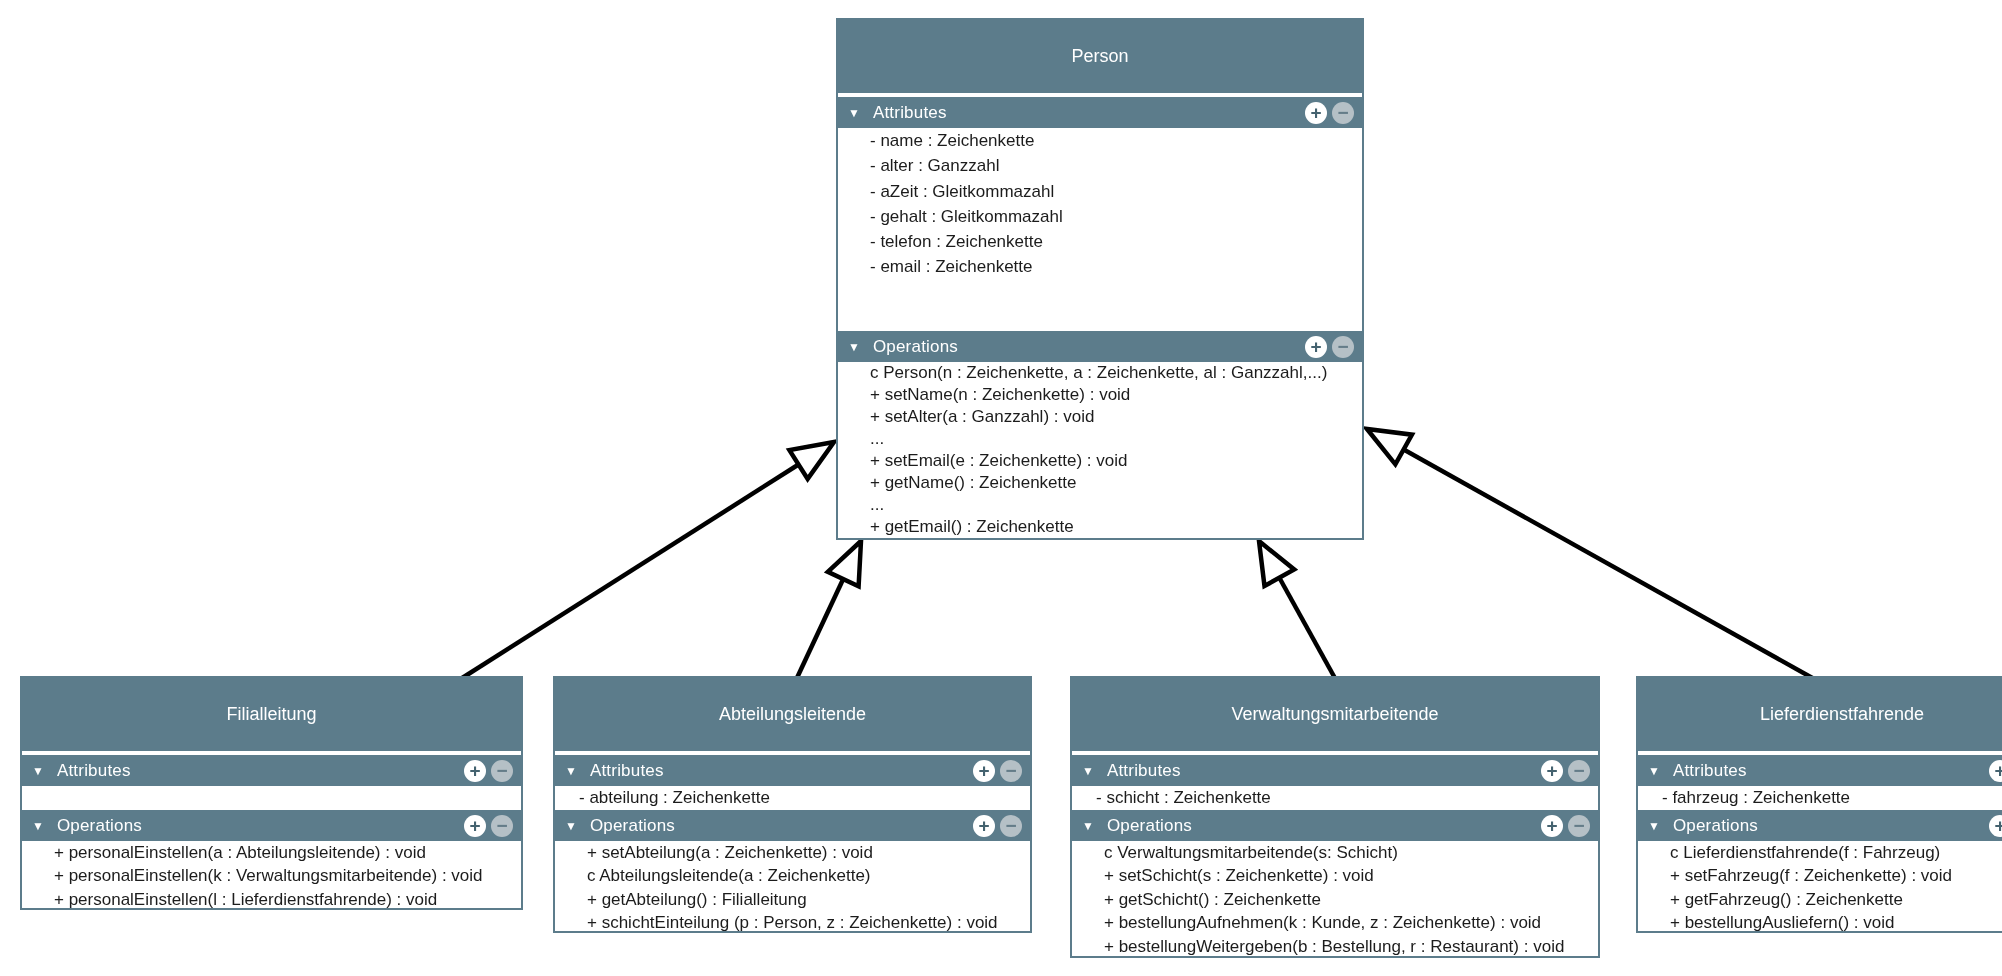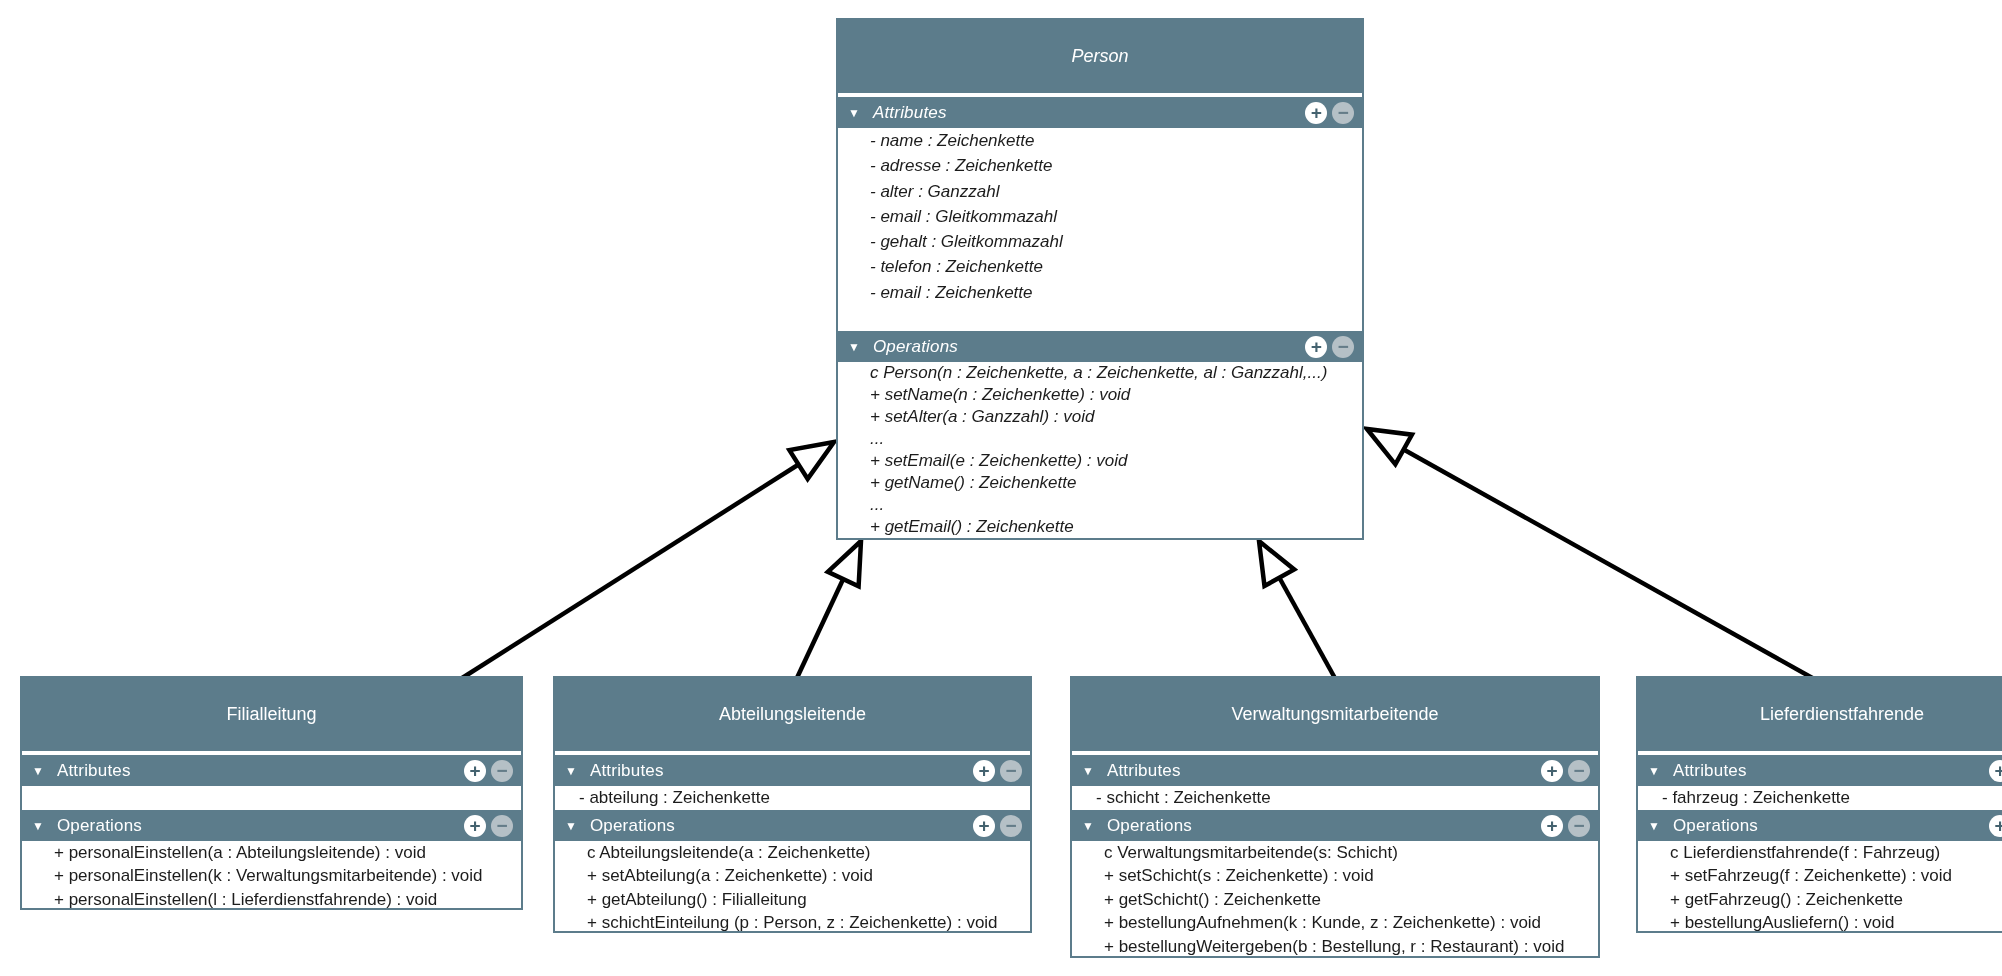--- a/index.html
+++ b/index.html
@@ -35,21 +35,21 @@
   .body.last{flex:1 1 auto;}
   .row{white-space:nowrap;font-size:17px;padding-left:32px;color:#1c1c1c;}
 
   
   .person .attrs .row{line-height:25.3px;}
   .person .ops .row{line-height:22px;}
   .sub .attrs .row{line-height:24px;padding-left:24px;}
   .sub .ops .row{line-height:22.4px;padding-top:1px;}
 
   
-  #box-person{left:836px;top:18px;width:528px;height:522px;font-style:italic;}
+  #box-person{left:836px;top:18px;width:528px;height:522px;}
   #box-person .title-bar{flex-basis:73px;}
   #box-person .attrs{flex-basis:203px;}
   #box-filialleitung{left:20px;top:676px;width:503px;height:234px;}
   #box-abteilungsleitende{left:553px;top:676px;width:479px;height:257px;}
   #box-verwaltungsmitarbeitende{left:1070px;top:676px;width:530px;height:282px;}
   #box-lieferdienstfahrende{left:1636px;top:676px;width:412px;height:257px;}
   .sub .title-bar{flex-basis:73px;}
   .sub .attrs{flex-basis:24px;}
 </style>
 </head>
@@ -83,23 +83,22 @@
     <div class="sep"></div>
     <div class="section-header">
       <span class="collapse">▼</span>
       <span class="section-label">Attributes</span>
       <span class="spacer"></span>
       <span class="circle-btn plus-btn">+</span>
       <span class="circle-btn minus-btn">−</span>
     </div>
     <div class="body attrs">
       <div class="row">- name : Zeichenkette</div>
-      <div class="row">- adresse : Zeichenkette</div>
       <div class="row">- alter : Ganzzahl</div>
-      <div class="row">- email : Gleitkommazahl</div>
+      <div class="row">- aZeit : Gleitkommazahl</div>
       <div class="row">- gehalt : Gleitkommazahl</div>
       <div class="row">- telefon : Zeichenkette</div>
       <div class="row">- email : Zeichenkette</div>
     </div>
     <div class="section-header">
       <span class="collapse">▼</span>
       <span class="section-label">Operations</span>
       <span class="spacer"></span>
       <span class="circle-btn plus-btn">+</span>
       <span class="circle-btn minus-btn">−</span>
@@ -159,22 +158,22 @@
       <div class="row">- abteilung : Zeichenkette</div>
     </div>
     <div class="section-header">
       <span class="collapse">▼</span>
       <span class="section-label">Operations</span>
       <span class="spacer"></span>
       <span class="circle-btn plus-btn">+</span>
       <span class="circle-btn minus-btn">−</span>
     </div>
     <div class="body ops last">
+      <div class="row">+ setAbteilung(a : Zeichenkette) : void</div>
       <div class="row">c Abteilungsleitende(a : Zeichenkette)</div>
-      <div class="row">+ setAbteilung(a : Zeichenkette) : void</div>
       <div class="row">+ getAbteilung() : Filialleitung</div>
       <div class="row">+ schichtEinteilung (p : Person, z : Zeichenkette) : void</div>
     </div>
   </div>
 
   <div id="box-verwaltungsmitarbeitende" class="class-box sub">
     <div class="title-bar">
       <span>Verwaltungsmitarbeitende</span>
     </div>
     <div class="sep"></div>

